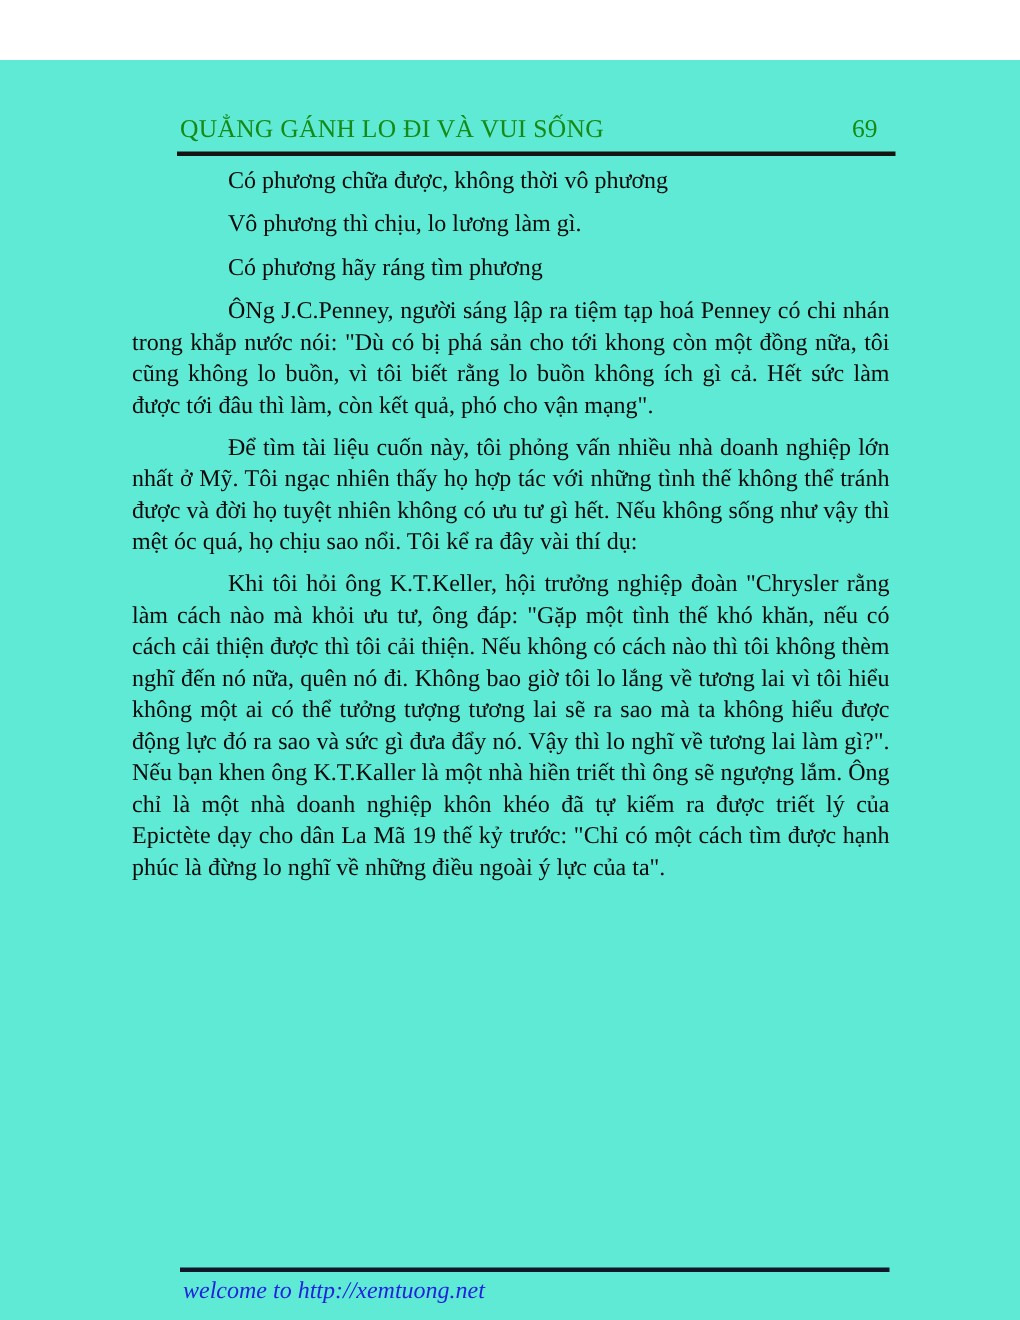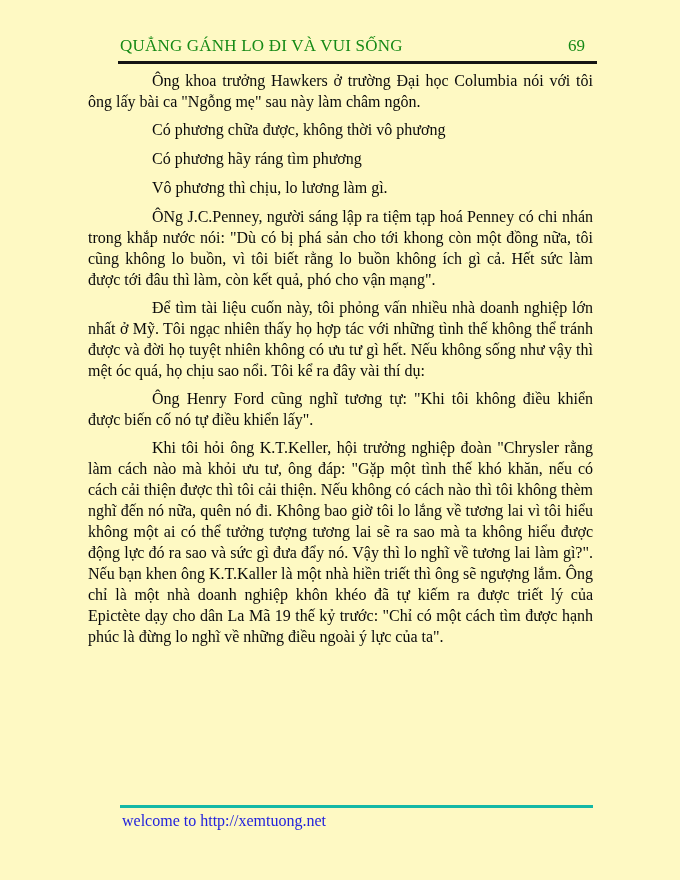--- a/index.html
+++ b/index.html
@@ -4,21 +4,21 @@
 <style>
   html, body { margin: 0; padding: 0; }
   body {
     width: 680px; height: 880px;
     background: #ffffff;
     font-family: "Liberation Serif", "DejaVu Serif", serif;
     color: #0a0a0a;
     position: relative;
     overflow: hidden;
   }
-  .page { position: absolute; inset: 0; background: #fef9c3; }
+  .page { position: absolute; inset: 0; background: #5eead4; margin-top: 40px; }
 
   .header {
     position: absolute;
     left: 118px; top: 36px; width: 479px;
     display: flex; justify-content: space-between; align-items: flex-end;
     border-bottom: 3px solid #141414;
     padding-bottom: 5px;
     color: #168a16;
     font-size: 17px;
   }
@@ -30,48 +30,47 @@
     left: 88px; top: 70px; width: 505px;
     font-size: 16px; line-height: 21px;
     text-align: justify;
   }
   .content p.para  { margin: 0 0 7px 0; text-indent: 64px; }
   .content p.verse { margin: 0 0 8px 0; padding-left: 64px; text-indent: 0; text-align: left; }
 
   .footer {
     position: absolute;
     left: 120px; top: 805px; width: 473px;
-    border-top: 3px solid #14b8a6;
+    border-top: 3px solid #0f172a;
     padding-top: 4px;
+    font-style: italic;
   }
   .footer a {
     color: #2222dd;
     font-size: 16px;
     text-decoration: none;
     padding-left: 2px;
   }
 </style>
 </head>
 <body>
 
 <div class="page">
 
   <div class="header">
     <span class="title">QUẲNG GÁNH LO ĐI VÀ VUI SỐNG</span>
     <span class="pagenum">69</span>
   </div>
 
   <div class="content">
-    <p class="para">Ông khoa trưởng Hawkers ở trường Đại học Columbia nói với tôi ông lấy bài ca "Ngỗng mẹ" sau này làm châm ngôn.</p>
     <p class="verse">Có phương chữa được, không thời vô phương</p>
+    <p class="verse">Vô phương thì chịu, lo lương làm gì.</p>
     <p class="verse">Có phương hãy ráng tìm phương</p>
-    <p class="verse">Vô phương thì chịu, lo lương làm gì.</p>
     <p class="para">ÔNg J.C.Penney, người sáng lập ra tiệm tạp hoá Penney có chi nhán trong khắp nước nói: "Dù có bị phá sản cho tới khong còn một đồng nữa, tôi cũng không lo buồn, vì tôi biết rằng lo buồn không ích gì cả. Hết sức làm được tới đâu thì làm, còn kết quả, phó cho vận mạng".</p>
     <p class="para">Để tìm tài liệu cuốn này, tôi phỏng vấn nhiều nhà doanh nghiệp lớn nhất ở Mỹ. Tôi ngạc nhiên thấy họ hợp tác với những tình thế không thể tránh được và đời họ tuyệt nhiên không có ưu tư gì hết. Nếu không sống như vậy thì mệt óc quá, họ chịu sao nổi. Tôi kể ra đây vài thí dụ:</p>
-    <p class="para">Ông Henry Ford cũng nghĩ tương tự: "Khi tôi không điều khiển được biến cố nó tự điều khiển lấy".</p>
     <p class="para">Khi tôi hỏi ông K.T.Keller, hội trưởng nghiệp đoàn "Chrysler rằng làm cách nào mà khỏi ưu tư, ông đáp: "Gặp một tình thế khó khăn, nếu có cách cải thiện được thì tôi cải thiện. Nếu không có cách nào thì tôi không thèm nghĩ đến nó nữa, quên nó đi. Không bao giờ tôi lo lắng về tương lai vì tôi hiểu không một ai có thể tưởng tượng tương lai sẽ ra sao mà ta không hiểu được động lực đó ra sao và sức gì đưa đẩy nó. Vậy thì lo nghĩ về tương lai làm gì?". Nếu bạn khen ông K.T.Kaller là một nhà hiền triết thì ông sẽ ngượng lắm. Ông chỉ là một nhà doanh nghiệp khôn khéo đã tự kiếm ra được triết lý của Epictète dạy cho dân La Mã 19 thế kỷ trước: "Chỉ có một cách tìm được hạnh phúc là đừng lo nghĩ về những điều ngoài ý lực của ta".</p>
   </div>
 
   <div class="footer">
     <a href="#">welcome to http://xemtuong.net</a>
   </div>
 
 </div>
 
 </body></html>

